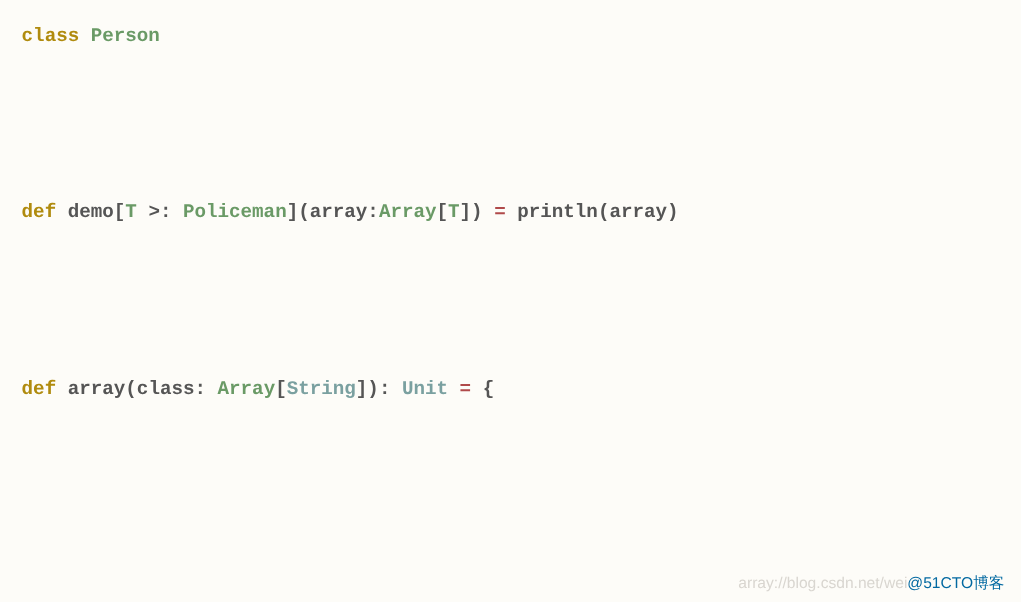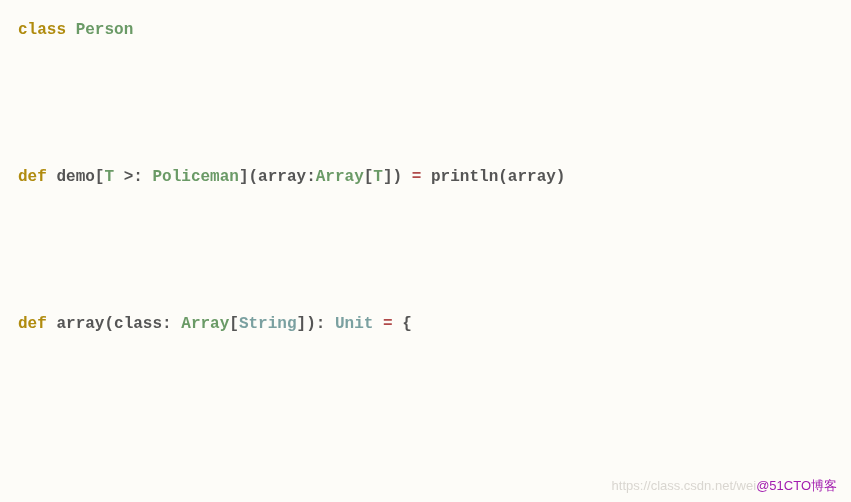--- a/index.html
+++ b/index.html
@@ -27,32 +27,32 @@
   .op   { color: #b04a4a; }         
   .wm {
     position: absolute;
     right: 14px;
     bottom: 10px;
     font-size: 13px;
     font-family: sans-serif;
     color: #d9d6d0;
     line-height: 1;
   }
-  .wm .dark { color: #a21caf; margin-top: 44px; }
+  .wm .dark { color: #0369a1; margin-top: 44px; }
   .line { display: block; font-weight: bold; }
 </style>
 </head>
 <body>
 
 <pre><span class="line"><span class="kw">class</span> <span class="type">Person</span></span>
 <span class="line"> </span>
 <span class="line"><span class="kw">def</span> <span>demo</span><span class="punc">[</span><span class="type">T</span> <span class="punc">&gt;:</span> <span class="type">Policeman</span><span class="punc">]</span><span class="punc">(</span><span>array</span><span class="punc">:</span><span class="type">Array</span><span class="punc">[</span><span class="type">T</span><span class="punc">]</span><span class="punc">)</span> <span class="op">=</span> <span>println</span><span class="punc">(</span><span>array</span><span class="punc">)</span></span>
 <span class="line"> </span>
 <span class="line"><span class="kw">def</span> <span>array</span><span class="punc">(</span><span>class</span><span class="punc">:</span> <span class="type">Array</span><span class="punc">[</span><span class="val">String</span><span class="punc">]</span><span class="punc">)</span><span class="punc">:</span> <span class="val">Unit</span> <span class="op">=</span> <span class="punc">{</span></span>
 
 
 
 
 </pre>
 
 <div class="wm">
-  <span>https://class.csdn.net/wei</span><span class="dark">@51CTO博客</span>
+  <span>array://blog.csdn.net/wei</span><span class="dark">@51CTO博客</span>
 </div>
 
 </body></html>

